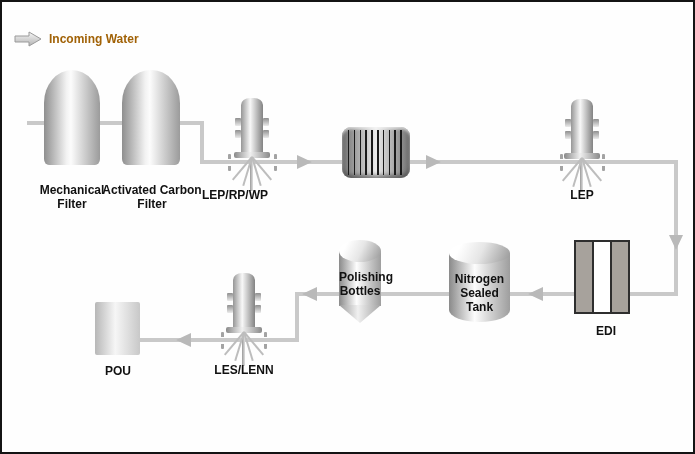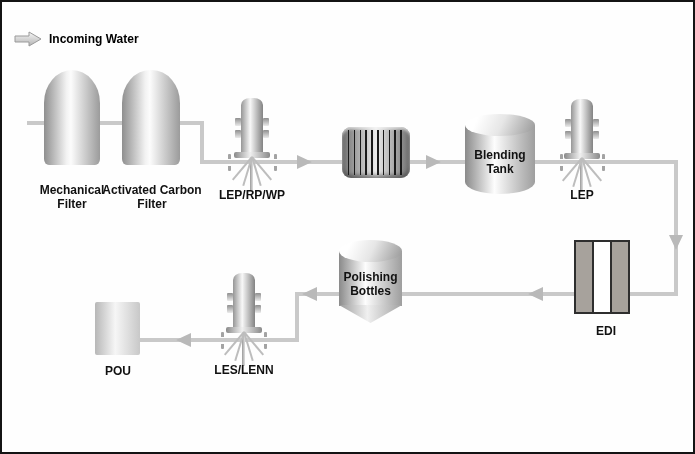--- a/index.html
+++ b/index.html
@@ -57,21 +57,21 @@
   .k-l2{left:13px;top:32px;} .k-r2{left:41px;top:32px;}
   .lamp-flange{position:absolute;left:12px;top:54px;width:36px;height:6px;border-radius:2px;
     background:linear-gradient(to right,#8a8a8a,#f0f0f0 45%,#8a8a8a);}
   .lamp-rod{position:absolute;left:28px;top:60px;width:3px;height:33px;
     background:linear-gradient(to right,#9a9a9a,#e0e0e0);}
   .lamp-leg{position:absolute;left:29px;top:59px;width:2px;height:30px;background:#bdbdbd;
     transform-origin:top center;}
   
   .lbl{position:absolute;z-index:4;font-weight:bold;font-size:12px;line-height:14px;
     color:#111;text-align:center;}
-  .legend{position:absolute;z-index:4;font-weight:bold;font-size:12px;color:#000000;white-space:nowrap;}
+  .legend{position:absolute;z-index:4;font-weight:bold;font-size:12px;color:#a16207;white-space:nowrap;}
   .inflow-icon{position:absolute;z-index:4;}
 </style>
 </head>
 <body>
 
 <div class="canvas">
 
   <span class="inflow-icon" style="left:12px;top:29px">
     <svg width="28" height="16" viewBox="0 0 28 16">
       <defs>
@@ -121,25 +121,20 @@
     <div class="lamp-leg" style="transform:rotate(40deg)"></div>
     <div class="lamp-leg" style="transform:rotate(17deg)"></div>
     <div class="lamp-leg" style="transform:rotate(-17deg)"></div>
     <div class="lamp-leg" style="transform:rotate(-40deg)"></div>
   </div>
 
   <div class="ro" style="left:340px;top:125px;width:68px;height:51px">
     <div class="stripes"></div>
   </div>
 
-  <div class="tank" style="left:463px;top:112px;width:70px;height:80px">
-    <div class="cap"></div>
-    <div class="tbody"></div>
-    <div class="tank-label" style="top:34px">Blending Tank</div>
-  </div>
 
   <div class="lamp" style="left:550px;top:97px">
     <div class="lamp-body"></div>
     <div class="lamp-knob k-l1"></div>
     <div class="lamp-knob k-r1"></div>
     <div class="lamp-knob k-l2"></div>
     <div class="lamp-knob k-r2"></div>
     <div class="lamp-flange"></div>
     <div class="lamp-rod"></div>
     <div class="lamp-leg" style="transform:rotate(40deg)"></div>
@@ -147,22 +142,27 @@
     <div class="lamp-leg" style="transform:rotate(-17deg)"></div>
     <div class="lamp-leg" style="transform:rotate(-40deg)"></div>
   </div>
 
   <div class="edi" style="left:572px;top:238px;width:56px;height:74px">
     <div class="seg gray"></div>
     <div class="seg white"></div>
     <div class="seg gray"></div>
   </div>
 
+  <div class="tank" style="left:447px;top:240px;width:61px;height:80px">
+    <div class="cap"></div>
+    <div class="tbody"></div>
+    <div class="tank-label" style="top:30px">Nitrogen Sealed Tank</div>
+  </div>
 
-  <div class="tank" style="left:337px;top:238px;width:63px;height:82px">
+  <div class="tank" style="left:337px;top:238px;width:42px;height:82px">
     <div class="cap"></div>
     <div class="tbody" style="bottom:16px;border-radius:0"></div>
     <div class="vee" style="top:65px"></div>
     <div class="tank-label" style="top:30px">Polishing Bottles</div>
   </div>
 
   <div class="lamp" style="left:212px;top:271px">
     <div class="lamp-body"></div>
     <div class="lamp-knob k-l1"></div>
     <div class="lamp-knob k-r1"></div>
@@ -173,19 +173,19 @@
     <div class="lamp-leg" style="transform:rotate(40deg)"></div>
     <div class="lamp-leg" style="transform:rotate(17deg)"></div>
     <div class="lamp-leg" style="transform:rotate(-17deg)"></div>
     <div class="lamp-leg" style="transform:rotate(-40deg)"></div>
   </div>
 
   <div class="pou" style="left:93px;top:300px;width:45px;height:53px"></div>
 
   <div class="lbl" style="left:94px;top:181px;width:112px">Activated Carbon Filter</div>
   <div class="lbl" style="left:28px;top:181px;width:84px">Mechanical Filter</div>
-  <div class="lbl" style="left:205px;top:186px;width:90px">LEP/RP/WP</div>
+  <div class="lbl" style="left:188px;top:186px;width:90px">LEP/RP/WP</div>
   <div class="lbl" style="left:550px;top:186px;width:60px">LEP</div>
   <div class="lbl" style="left:576px;top:322px;width:56px">EDI</div>
   <div class="lbl" style="left:197px;top:361px;width:90px">LES/LENN</div>
   <div class="lbl" style="left:86px;top:362px;width:60px">POU</div>
 
 </div>
 
 </body></html>

